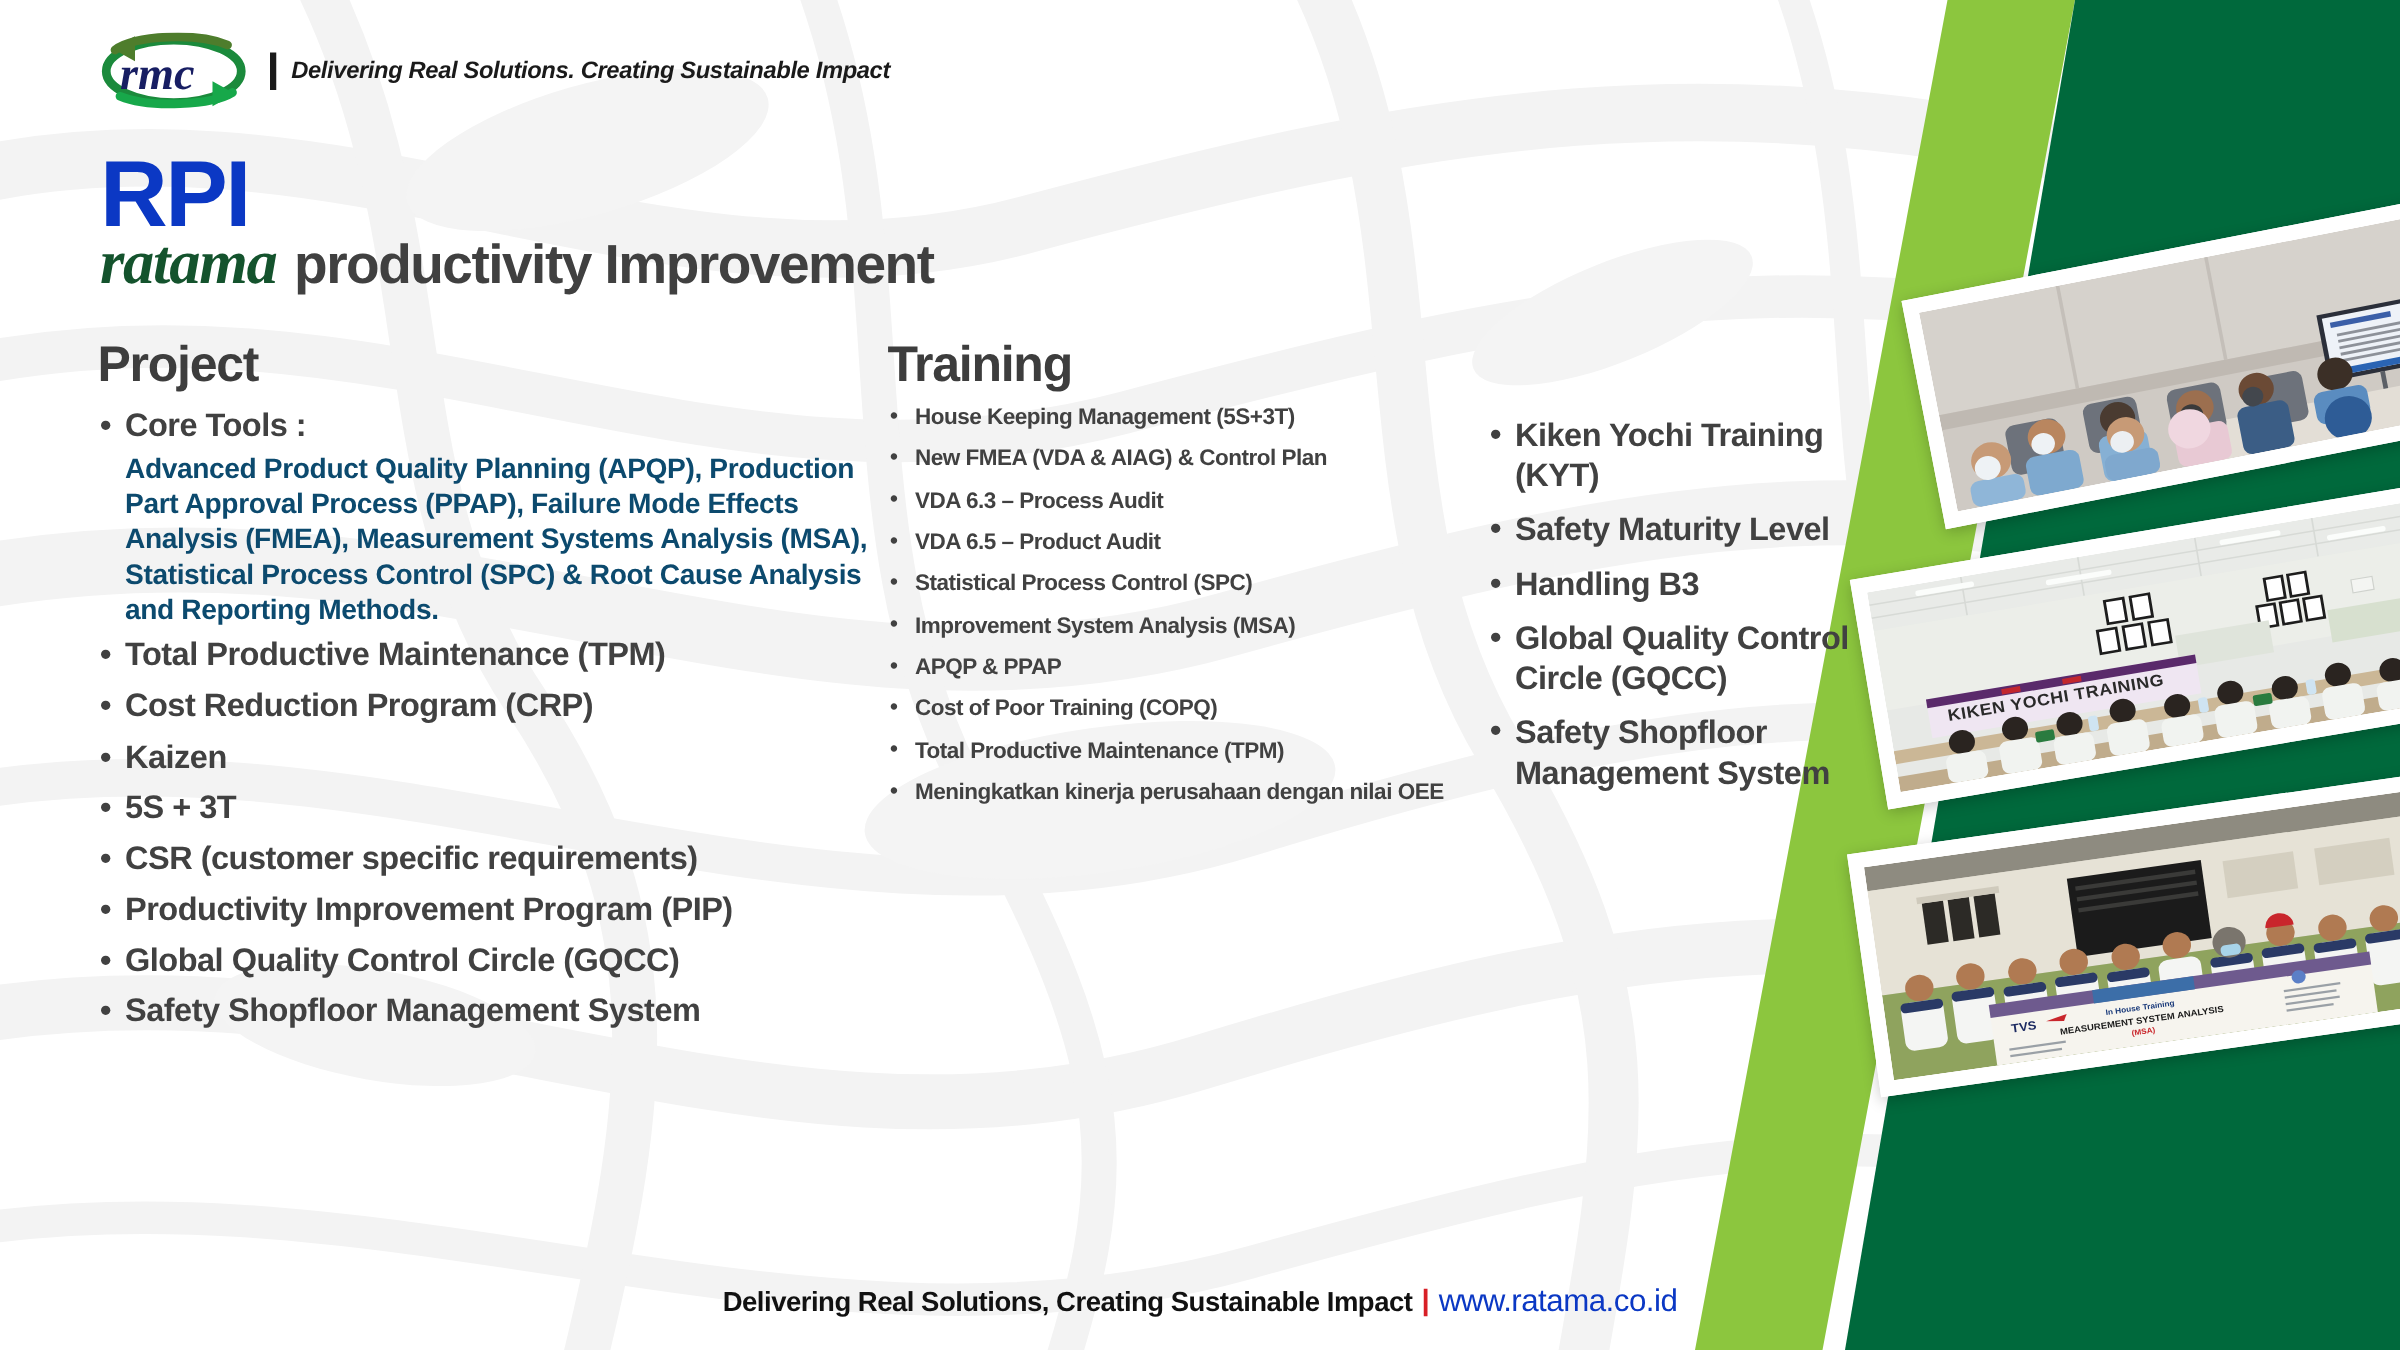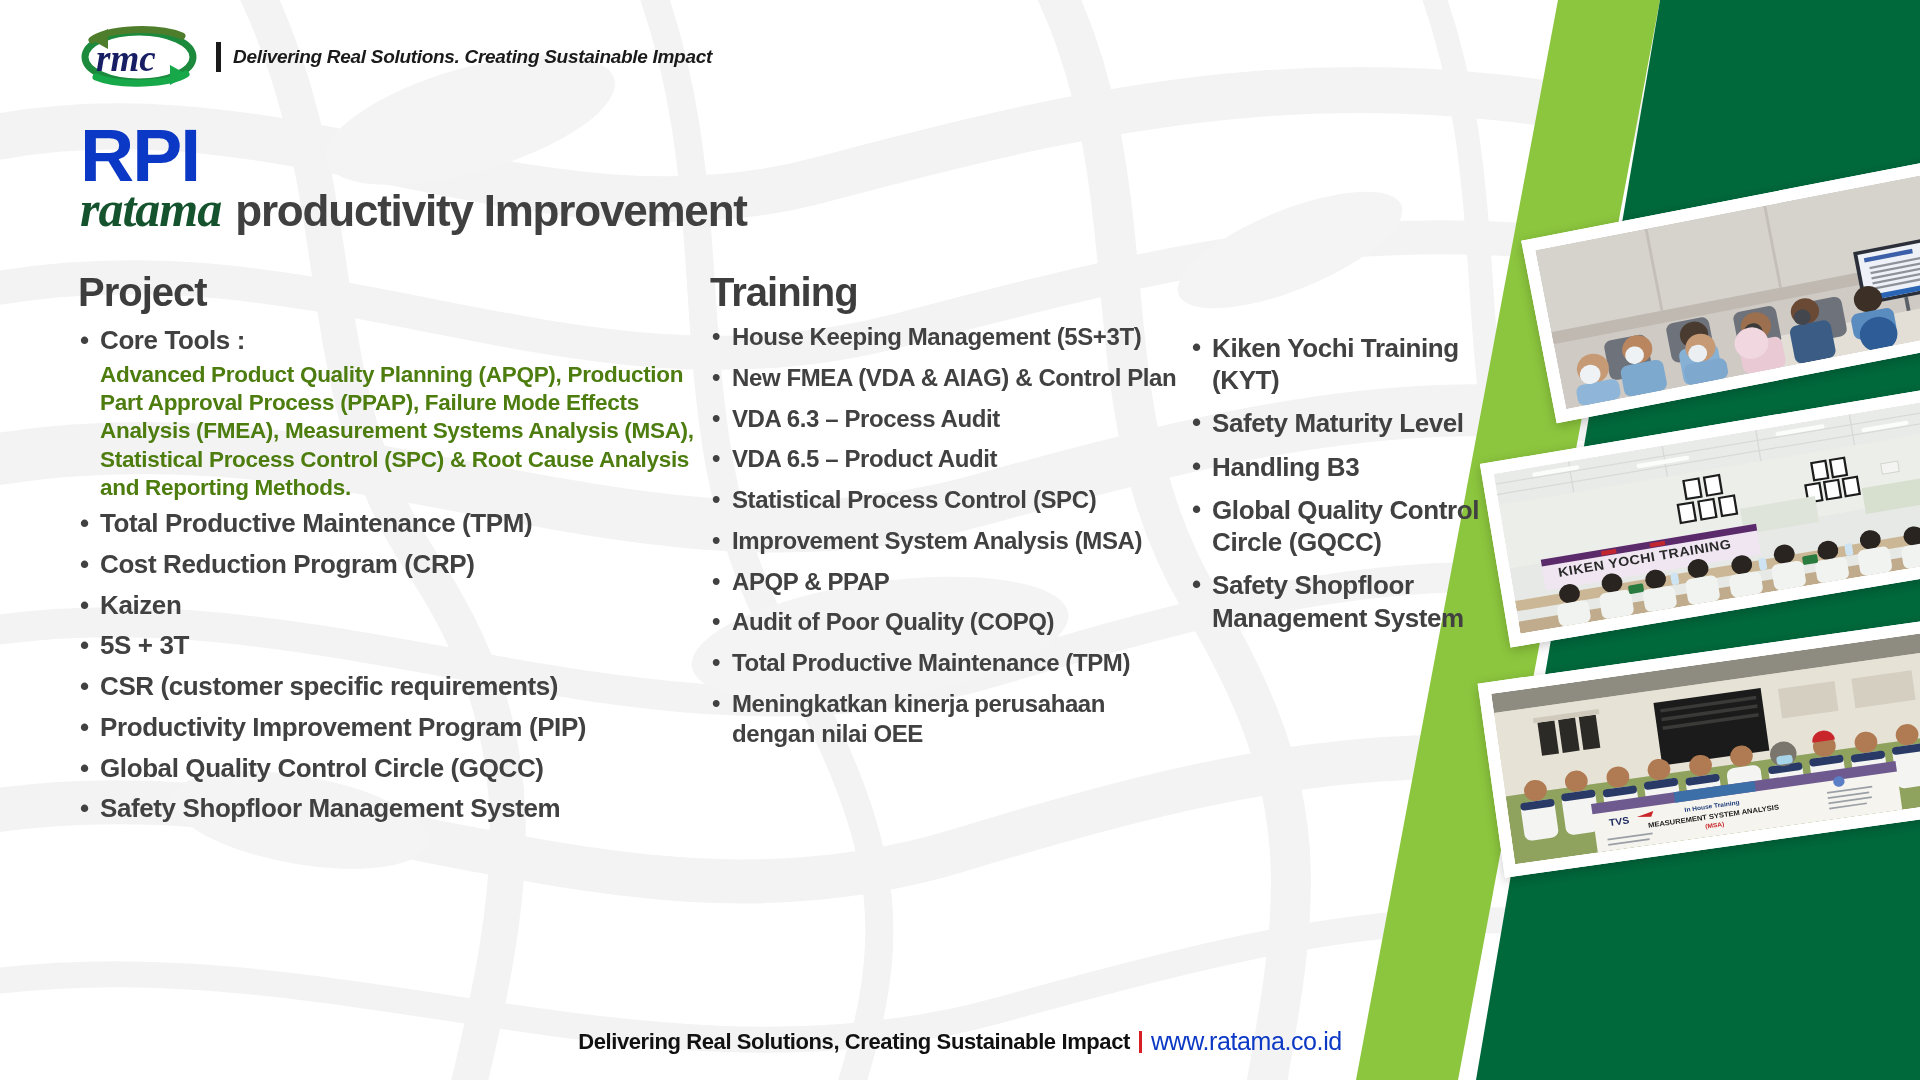--- a/index.html
+++ b/index.html
@@ -65,26 +65,26 @@
   }
   ul.bullets > li::before {
     content:"•";
     position:absolute; left:2px; top:0;
     font-size:1em; line-height:inherit;
   }
 
   
   #col-project ul.bullets > li { font-size:26px; line-height:1.45; margin-bottom:3px; }
   .sub-para {
-    font-size:22.5px; font-weight:bold; color:#4d7c0f;
+    font-size:22.5px; font-weight:bold; color:#0c4a6e;
     line-height:1.26; letter-spacing:-0.3px; margin-top:1px;
   }
 
   
-  #col-training ul.bullets > li { font-size:24px; line-height:1.24; margin-bottom:11px; }
+  #col-training ul.bullets > li { font-size:18px; line-height:1.24; margin-bottom:11px; }
   #col-training ul.bullets > li::before { top:-1px; }
 
   
   #col-extra ul.bullets > li { font-size:26px; line-height:1.24; margin-bottom:11px; }
   #col-extra ul.bullets > li::before { top:-1px; }
 
   
   .photo {
     position:absolute;
     background:#ffffff;
@@ -189,21 +189,21 @@
   <div class="col" id="col-training">
     <div class="col-heading">Training</div>
     <ul class="bullets">
       <li>House Keeping Management (5S+3T)</li>
       <li>New FMEA (VDA &amp; AIAG) &amp; Control Plan</li>
       <li>VDA 6.3 – Process Audit</li>
       <li>VDA 6.5 – Product Audit</li>
       <li>Statistical Process Control (SPC)</li>
       <li>Improvement System Analysis (MSA)</li>
       <li>APQP &amp; PPAP</li>
-      <li>Audit of Poor Quality (COPQ)</li>
+      <li>Cost of Poor Training (COPQ)</li>
       <li>Total Productive Maintenance (TPM)</li>
       <li>Meningkatkan kinerja perusahaan dengan nilai OEE</li>
     </ul>
   </div>
 
   <div class="col" id="col-extra">
     <ul class="bullets">
       <li>Kiken Yochi Training (KYT)</li>
       <li>Safety Maturity Level</li>
       <li>Handling B3</li>

